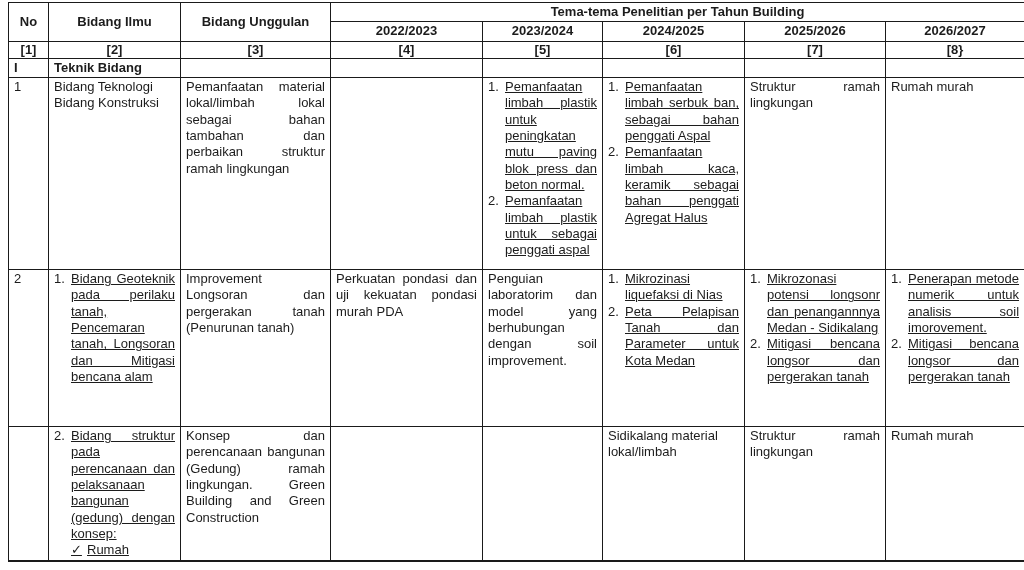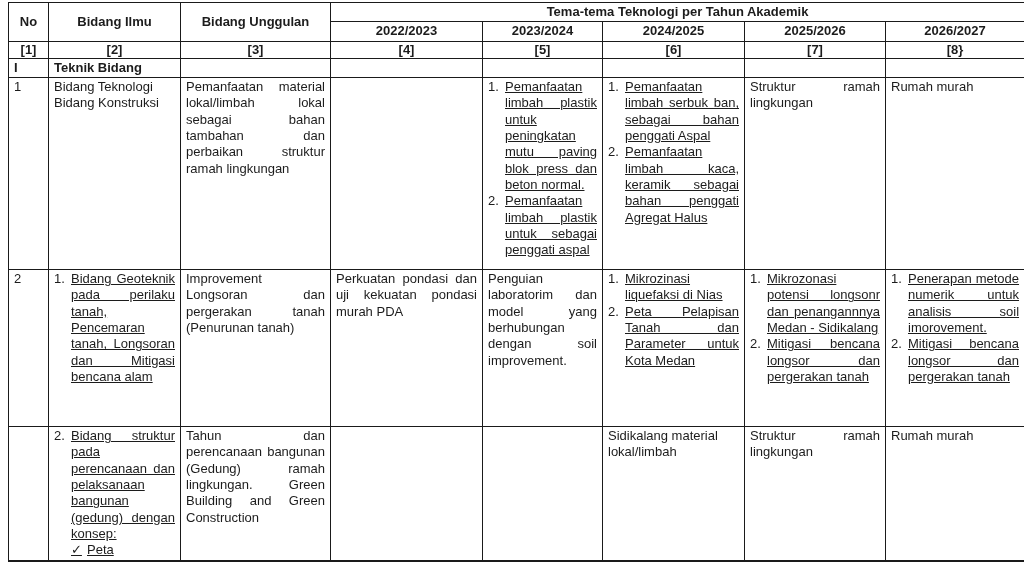--- a/index.html
+++ b/index.html
@@ -65,21 +65,21 @@
     <col style="width:142px">
     <col style="width:141px">
     <col style="width:139px">
   </colgroup>
 
   <tbody>
       <tr class="h-group">
     <th class="vmid" rowspan="2">No</th>
     <th class="vmid" rowspan="2">Bidang Ilmu</th>
     <th class="vmid" rowspan="2">Bidang Unggulan</th>
-    <th colspan="5">Tema-tema Teknologi per Tahun Akademik</th>
+    <th colspan="5">Tema-tema Penelitian per Tahun Building</th>
   </tr>
   <tr class="h-years">
     <th>2022/2023</th>
     <th>2023/2024</th>
     <th>2024/2025</th>
     <th>2025/2026</th>
     <th>2026/2027</th>
   </tr>
 
   <tr class="idx-row">
@@ -178,26 +178,26 @@
 
   <tr class="r3">
     <td></td>
     <td>
       <div class="li">
         <span class="mk">2.</span>
         <span class="tx">
           <span>Bidang struktur pada perencanaan dan pelaksanaan bangunan (gedung) dengan konsep:</span>
           <span class="chk">
             <span class="mk2">✓</span>
-            <span>Peta</span>
+            <span>Rumah</span>
           </span>
         </span>
       </div>
     </td>
-    <td class="just">Tahun dan perencanaan bangunan (Gedung) ramah lingkungan. Green Building and Green Construction</td>
+    <td class="just">Konsep dan perencanaan bangunan (Gedung) ramah lingkungan. Green Building and Green Construction</td>
     <td></td>
     <td></td>
     <td>Sidikalang material lokal/limbah</td>
     <td class="just">Struktur ramah lingkungan</td>
     <td>Rumah murah</td>
   </tr>
 </tbody>
   </table>
 
 </body></html>

